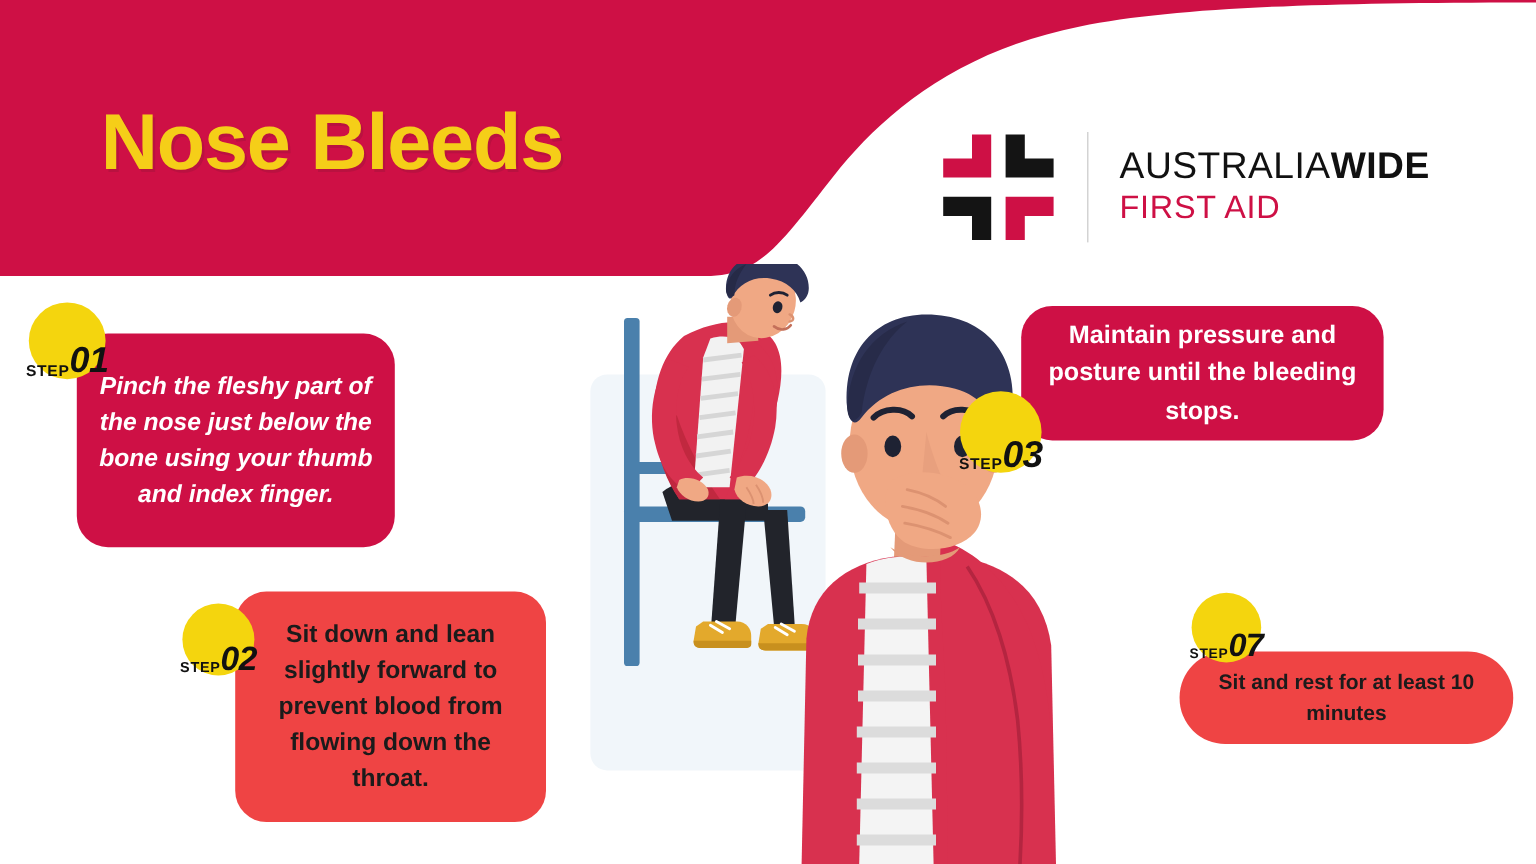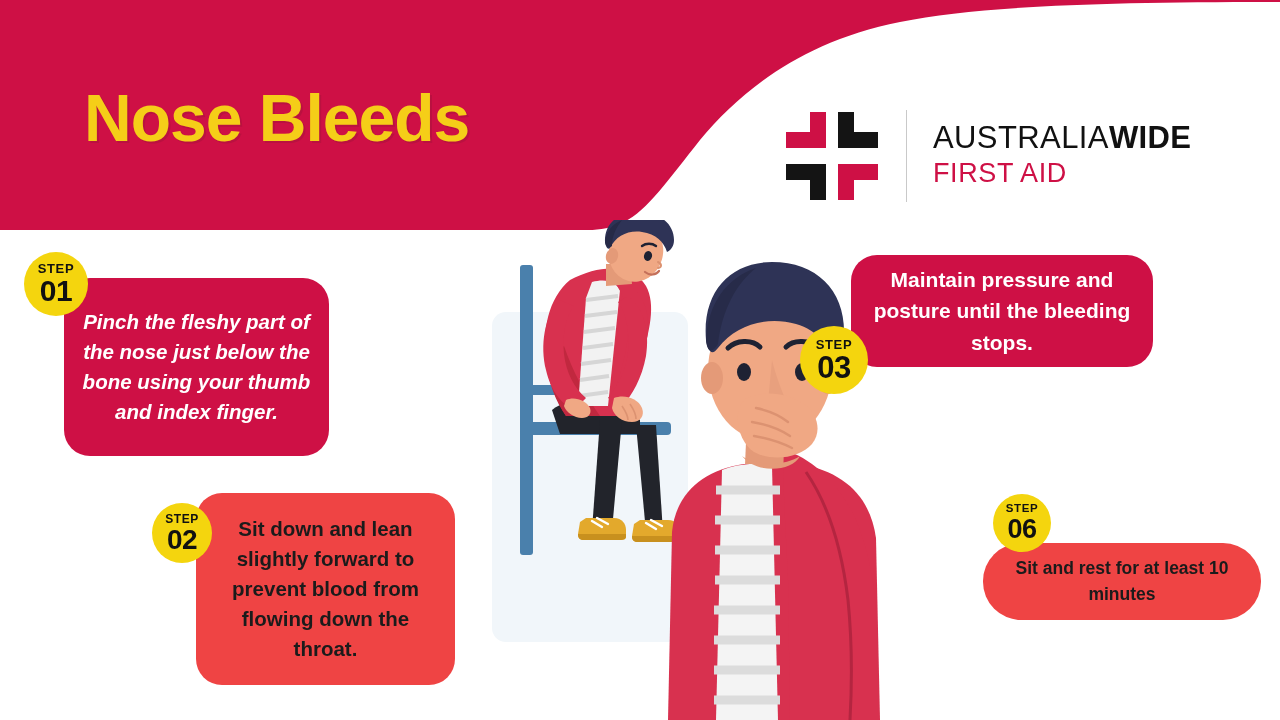--- a/index.html
+++ b/index.html
@@ -76,28 +76,28 @@
   }
   .card-lav {
     background: #ef4444; color: #1B1B1B;
     border-radius: 26px;
     font-weight: 700;
   }
   .badge {
     position: absolute;
     border-radius: 50%;
     background: #F4D50E;
-    display: flex; flex-direction: column;
-    align-items: center; justify-content: center;
+    display: flex; flex-direction: row;
+    align-items: flex-end; justify-content: center;
     color: #111111;
     line-height: 1;
     z-index: 5;
   }
   .badge-word { font-size: 13px; font-weight: 700; letter-spacing: 0.6px; margin-bottom: 1px; }
-  .badge-num  { font-size: 30px; font-weight: 800; letter-spacing: -0.5px; }
+  .badge-num  { font-size: 30px; font-weight: 800; letter-spacing: -0.5px; font-style: italic; }
 
   
   #card-01 { left: 64px; top: 278px; width: 265px; height: 178px; padding: 10px 14px; font-size: 20.5px; line-height: 1.47; font-style: italic; }
   #badge-01 { left: 24px; top: 252px; width: 64px; height: 64px; }
   
   #card-02 { left: 196px; top: 493px; width: 259px; height: 192px; padding: 10px 16px; font-size: 20.5px; line-height: 1.47; }
   #badge-02 { left: 152px; top: 503px; width: 60px; height: 60px; }
   #badge-02 .badge-word { font-size: 12px; }
   #badge-02 .badge-num { font-size: 28px; }
   
@@ -317,16 +317,16 @@
   <div class="badge" id="badge-03">
     <span class="badge-word">STEP</span>
     <span class="badge-num">03</span>
   </div>
 
   <div class="step-card card-lav" id="card-04">
     <div class="step-text">Sit and rest for at least 10 minutes</div>
   </div>
   <div class="badge" id="badge-04">
     <span class="badge-word">STEP</span>
-    <span class="badge-num">06</span>
+    <span class="badge-num">07</span>
   </div>
 
 </div>
 
 </body></html>

